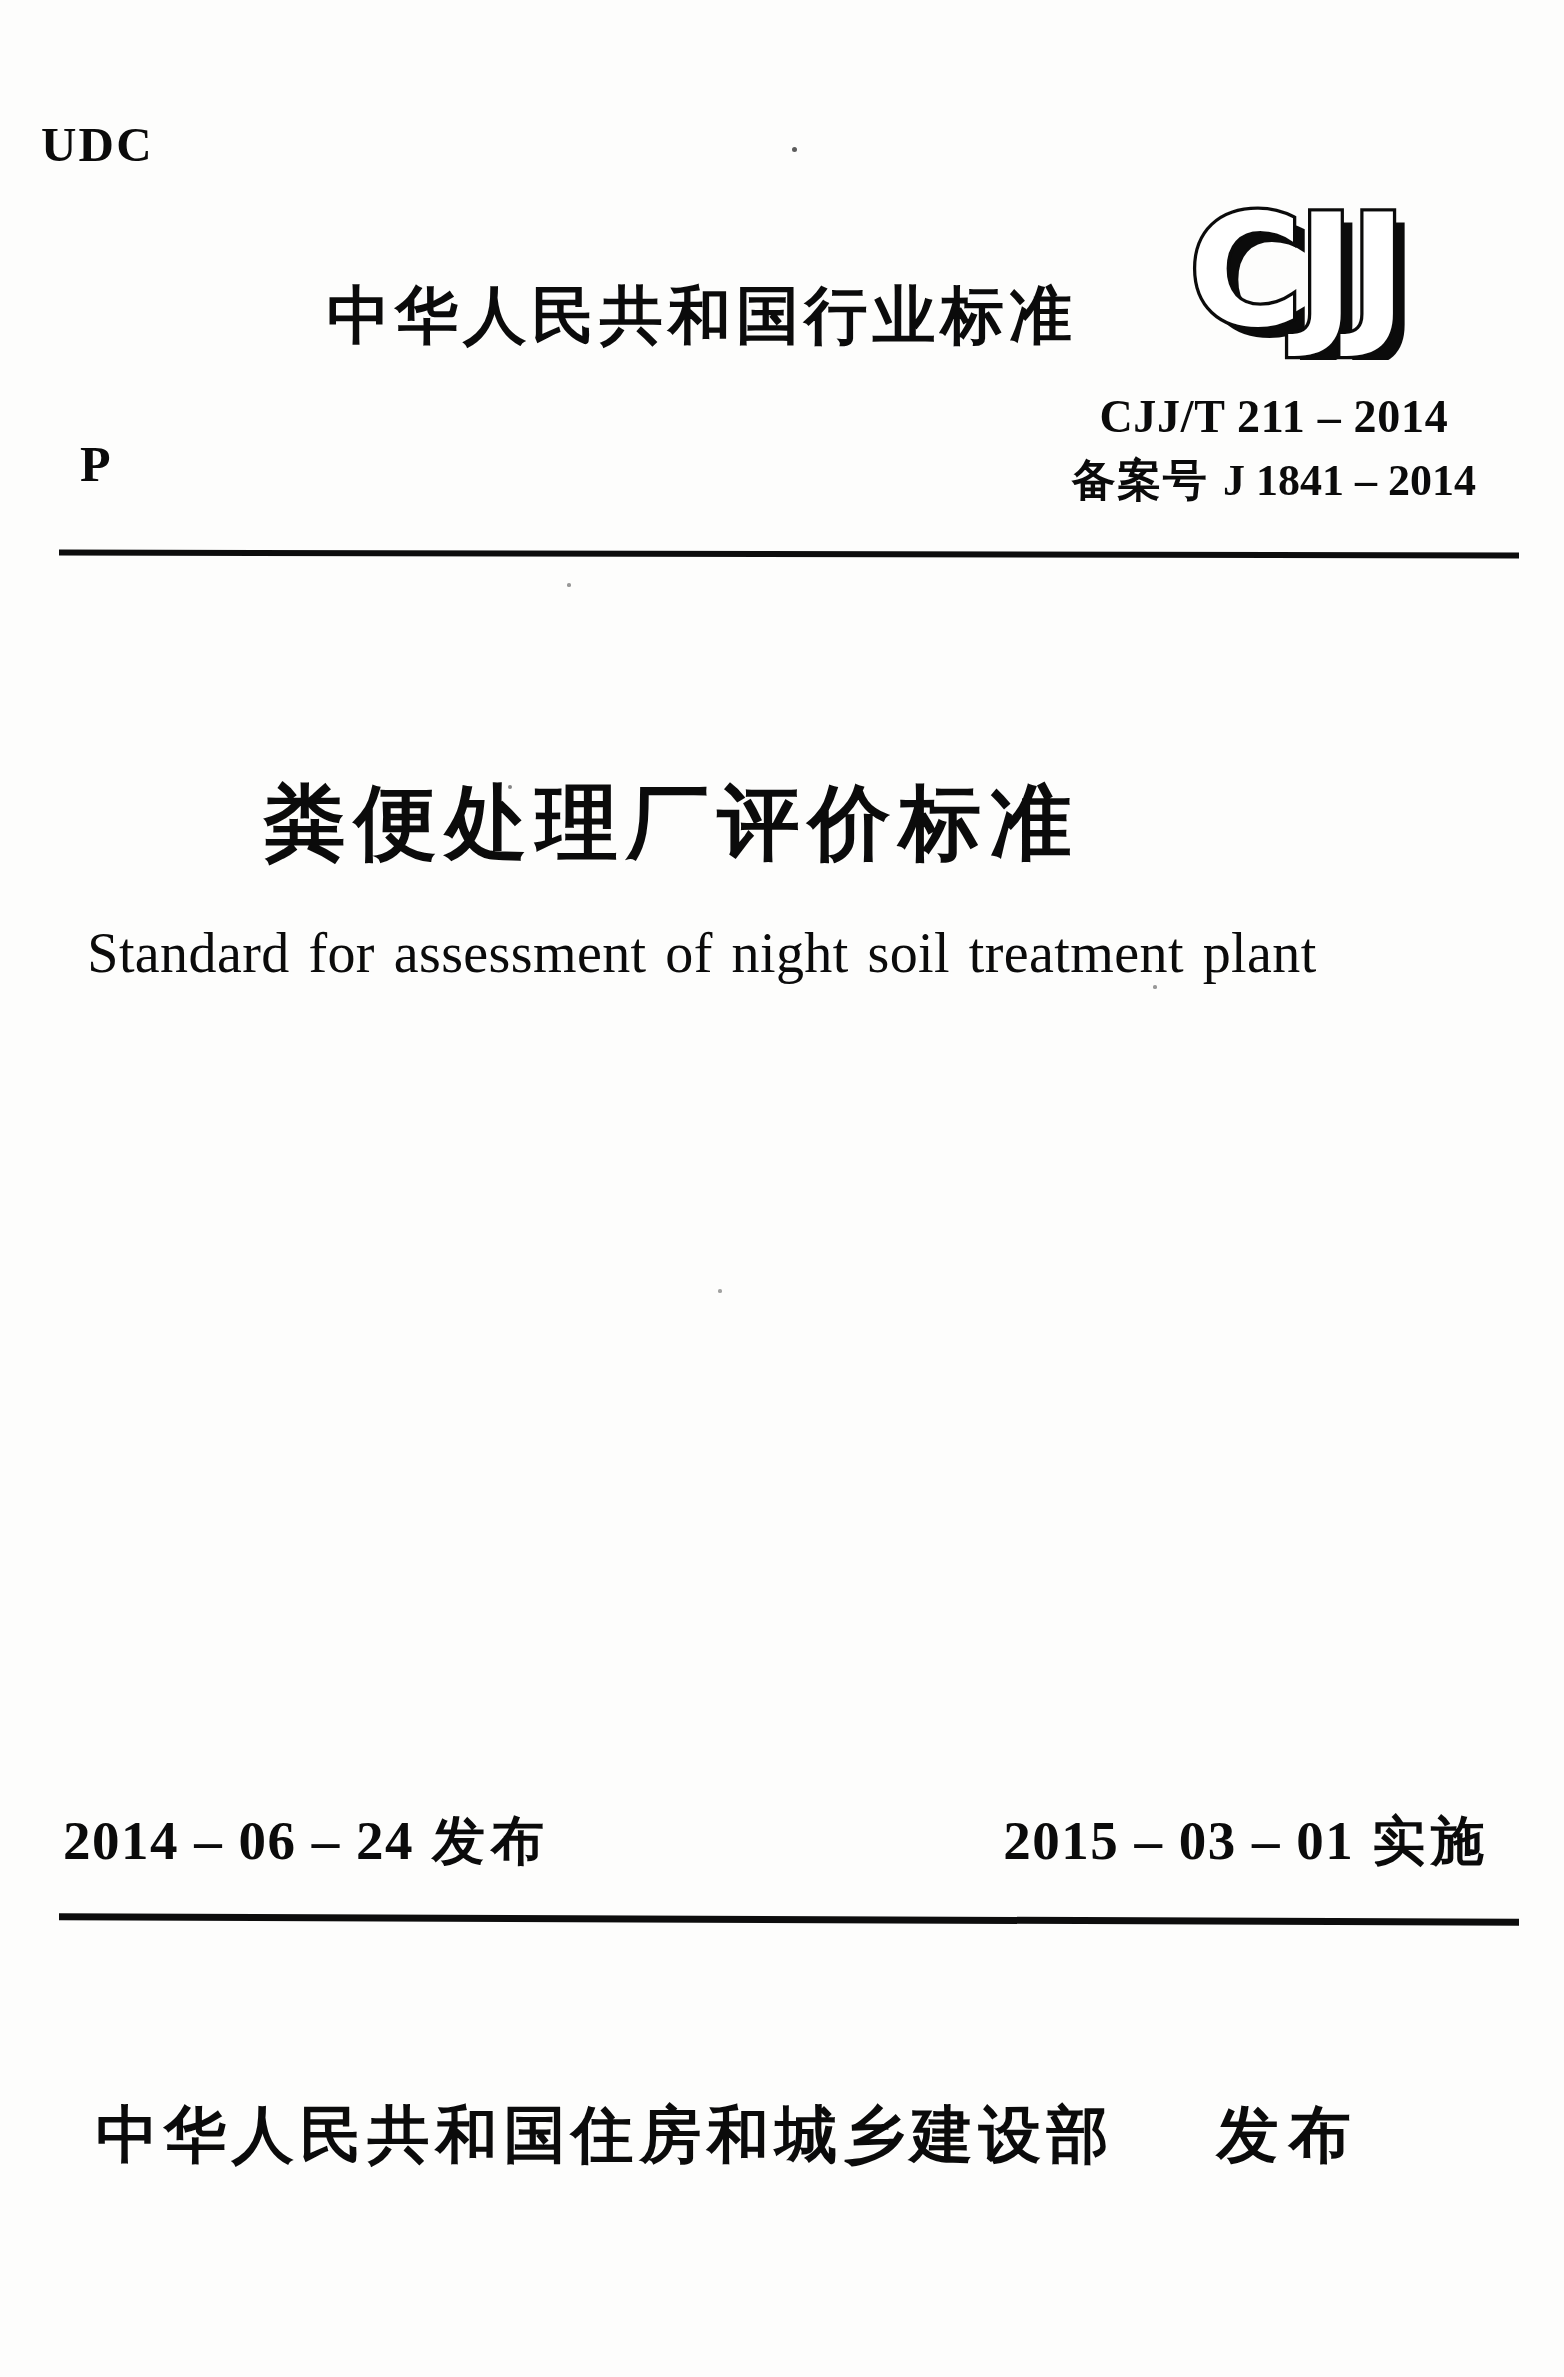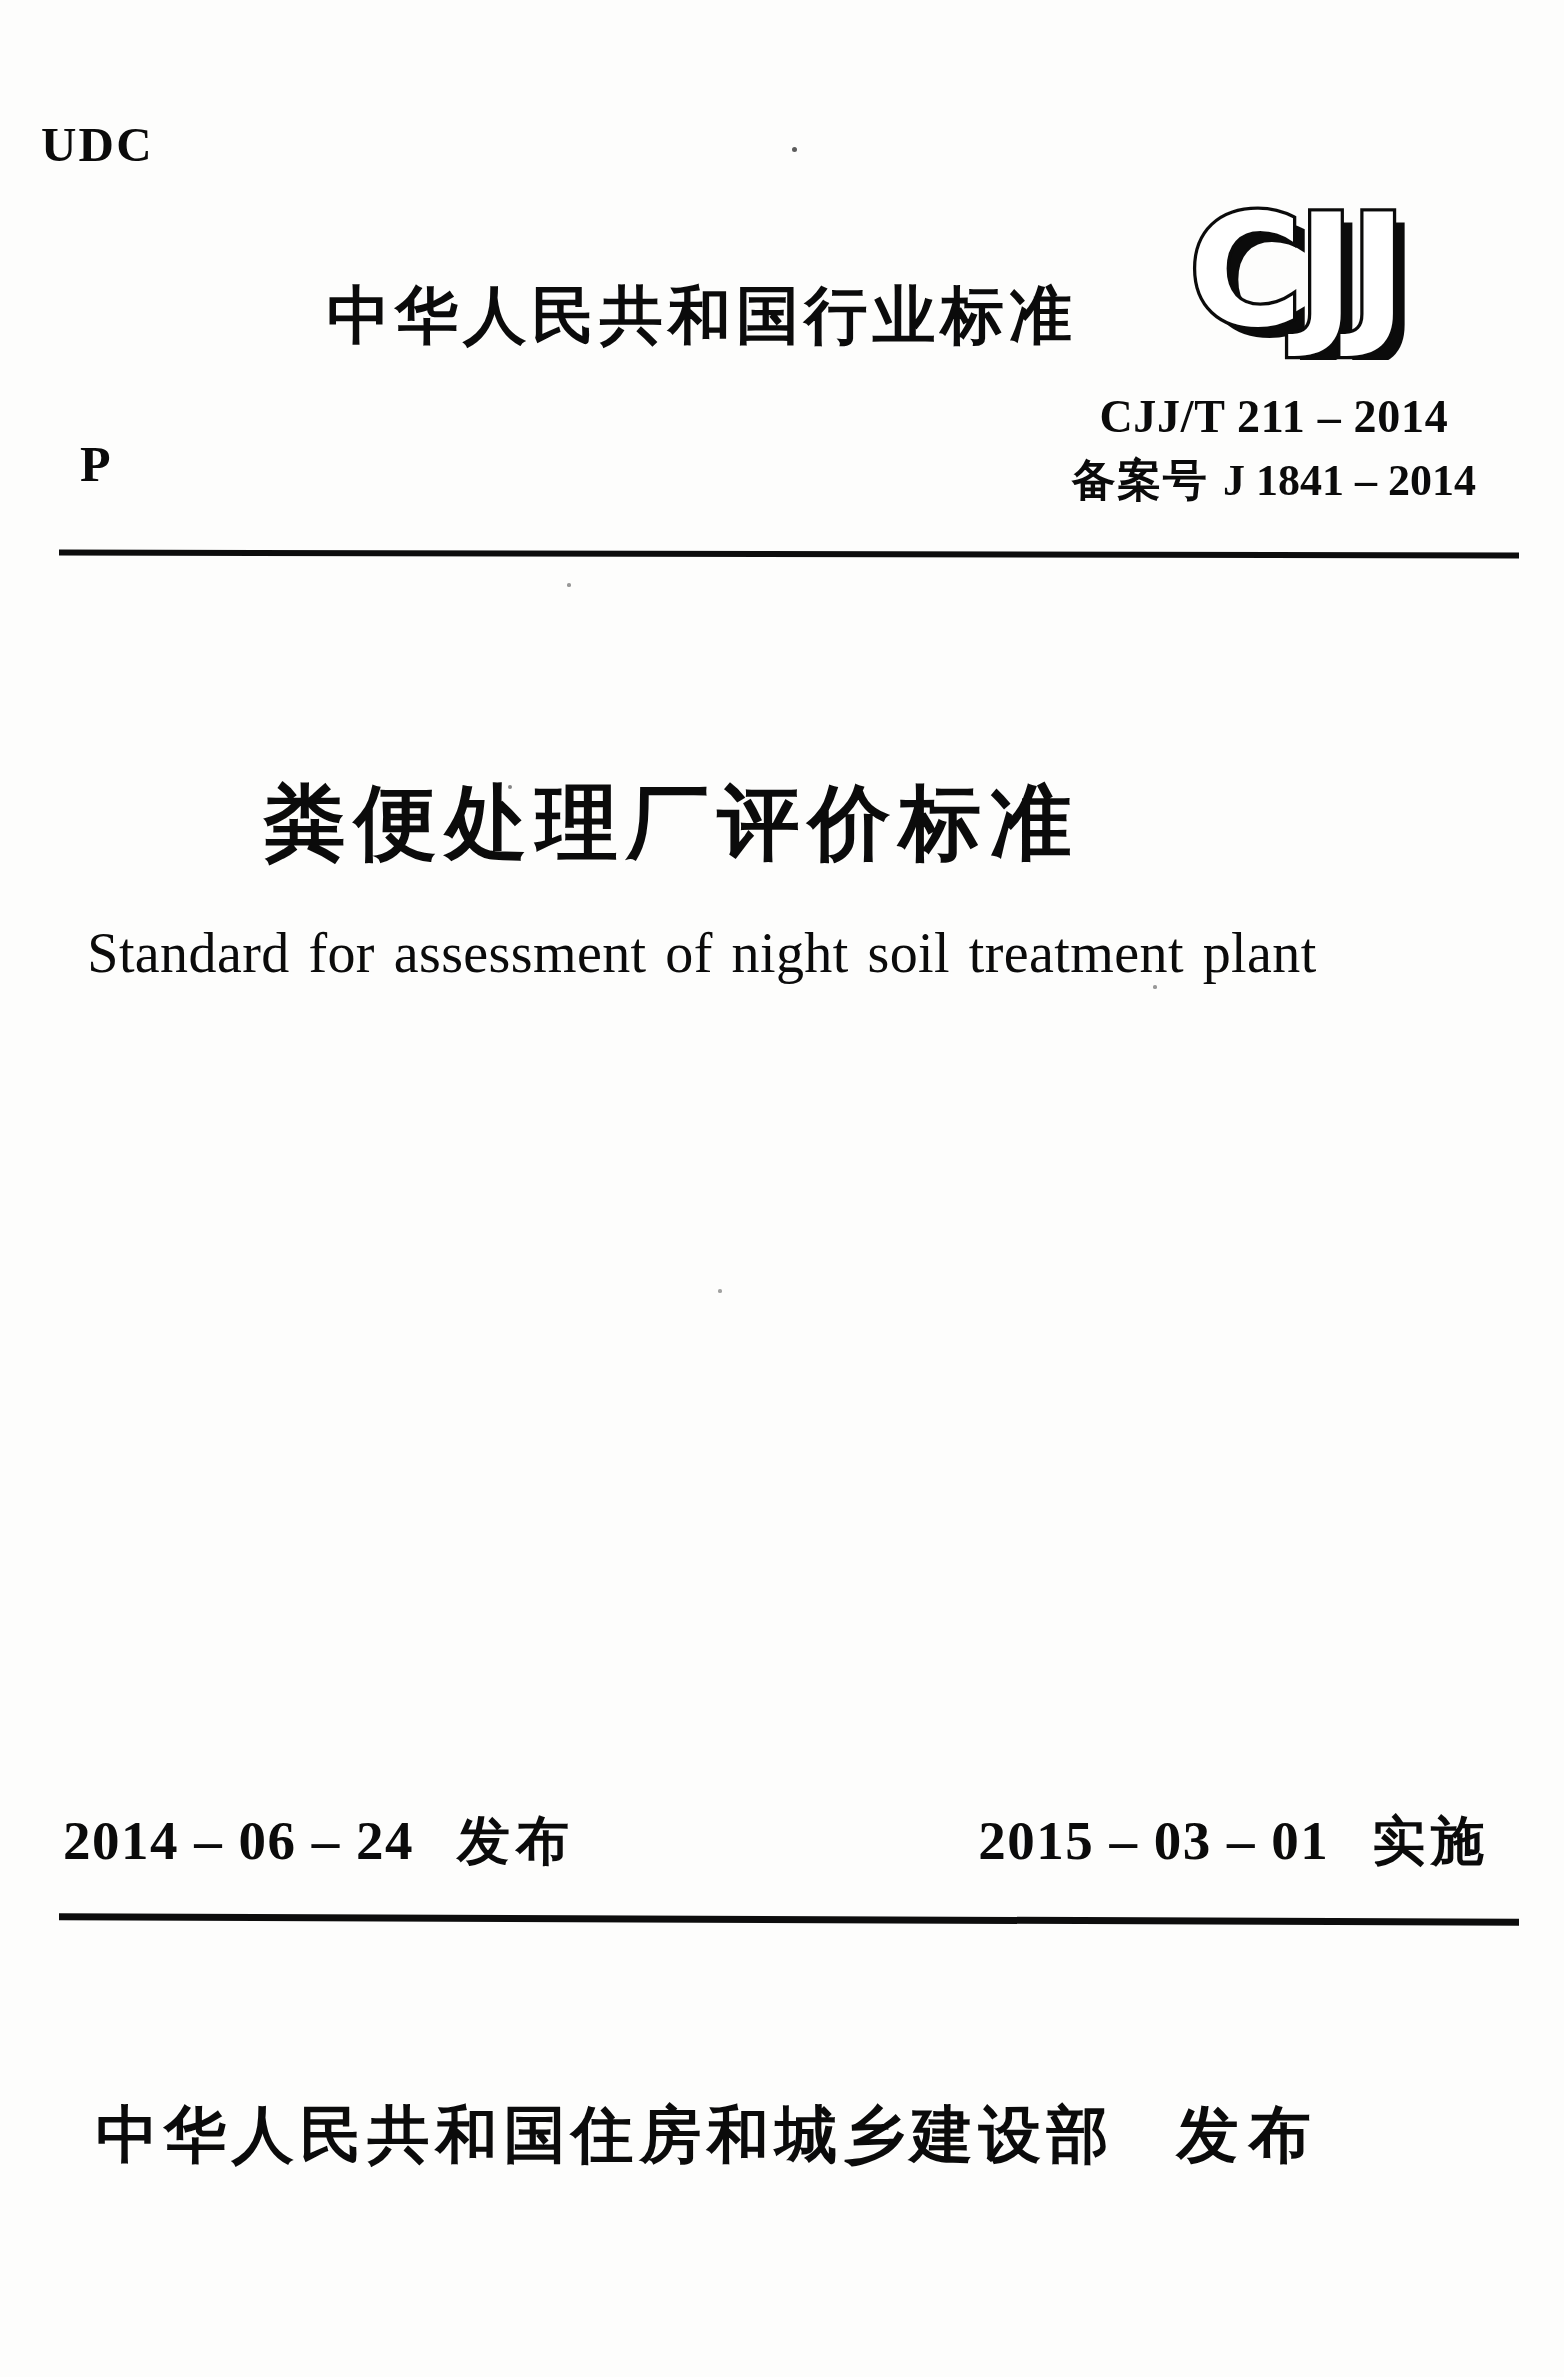--- a/index.html
+++ b/index.html
@@ -65,33 +65,33 @@
     font-family:"Liberation Serif","DejaVu Serif",serif;
     font-weight:500; font-size:56px; letter-spacing:0.4px;
     word-spacing:4.4px;
   }
 
   .dates {
     position:absolute; left:63px; right:74px; top:1806px;
     display:flex; justify-content:space-between; align-items:baseline;
     white-space:nowrap;
   }
-  .date-group { display:flex; align-items:baseline; gap:43px; }
+  .date-group { display:flex; align-items:baseline; gap:18px; }
   .date-num {
     font-family:"Liberation Serif","DejaVu Serif",serif;
     font-weight:bold; font-size:55px; letter-spacing:1.5px;
   }
   .date-label {
     font-family:"Liberation Sans","DejaVu Sans",sans-serif;
     font-weight:bold; font-size:53px; letter-spacing:5.9px;
   }
 
   .publisher {
     position:absolute; left:96px; top:2093px;
-    display:flex; align-items:baseline; gap:62px;
+    display:flex; align-items:baseline; gap:102px;
     white-space:nowrap;
   }
   .publisher-name, .publish-label {
     font-family:"Liberation Sans","DejaVu Sans",sans-serif;
     font-weight:bold; font-size:62px; letter-spacing:5.9px;
   }
   .publish-label { letter-spacing:10.3px; }
 
   
   .speck {

